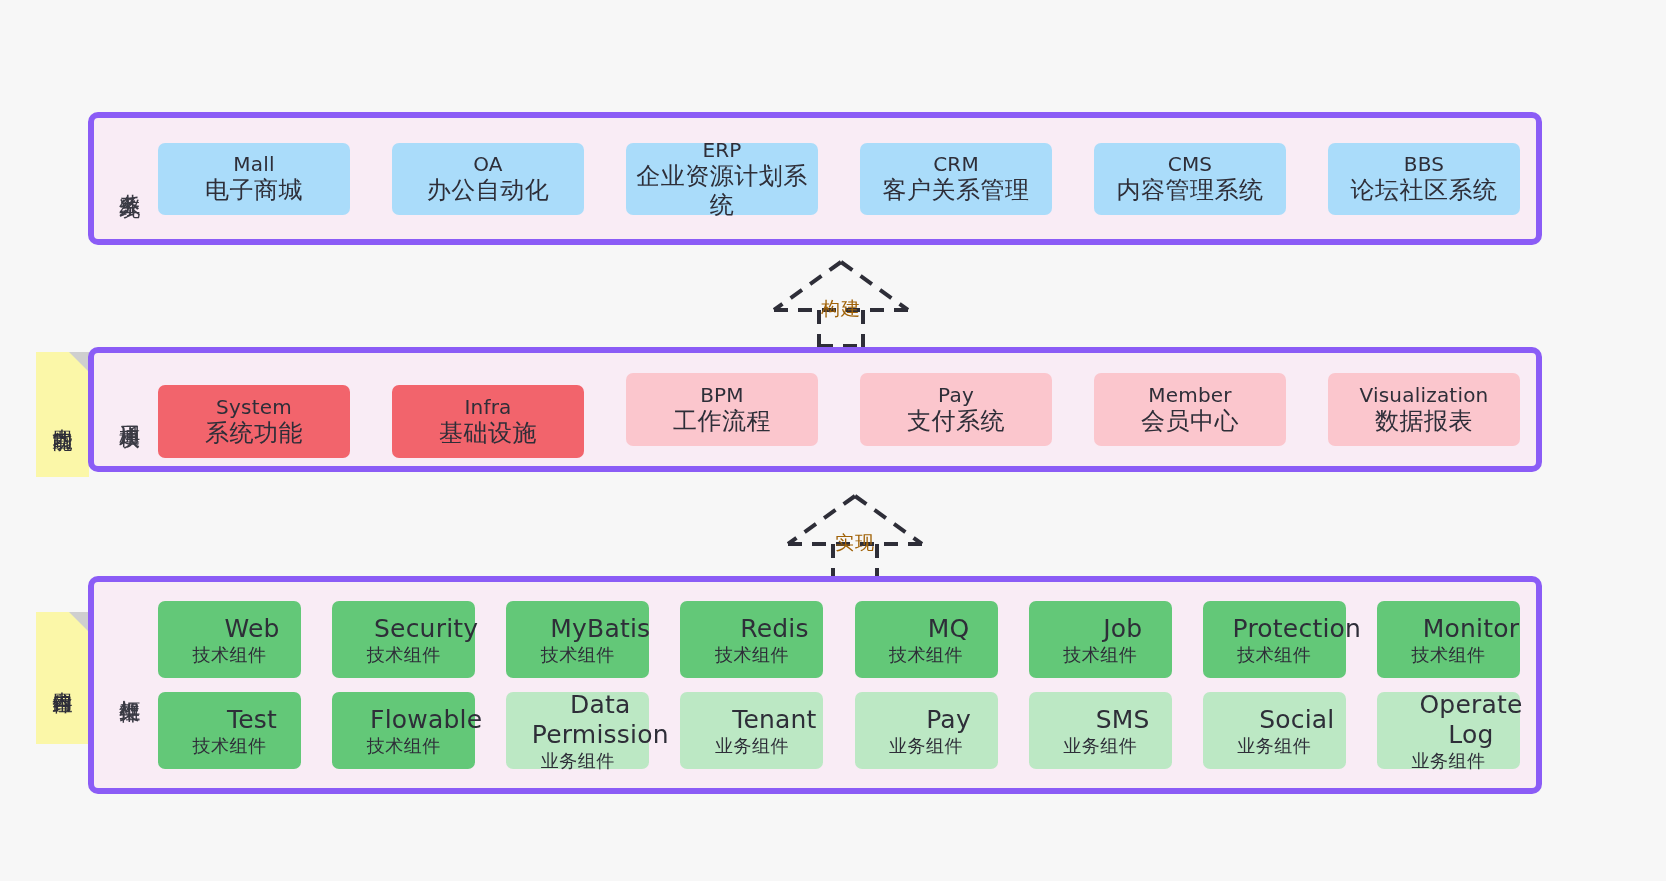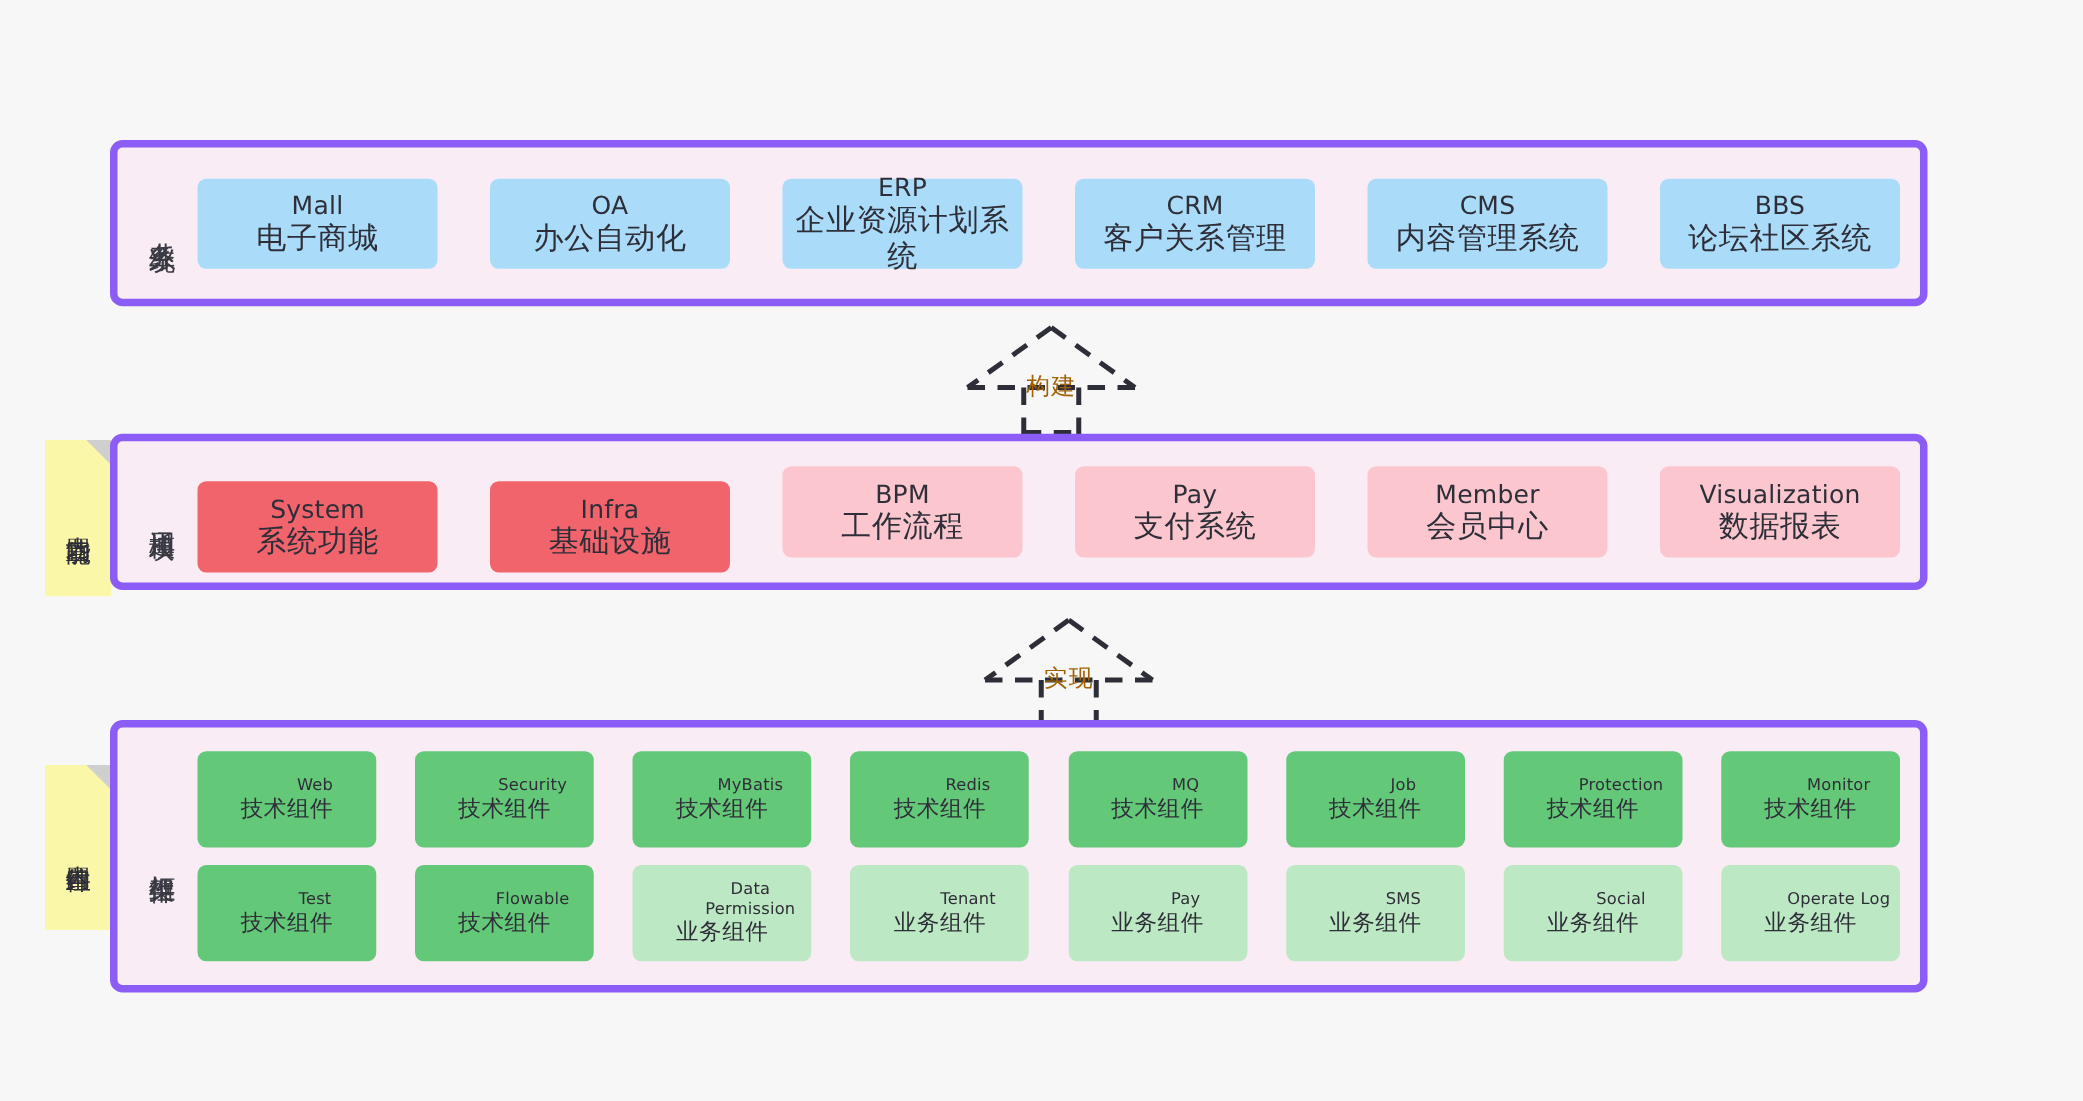--- a/index.html
+++ b/index.html
@@ -124,21 +124,21 @@
   #layer-framework {
     left: 88px;
     top: 576px;
     width: 1454px;
     height: 218px;
   }
   #layer-framework .card {
     width: 143px;
     height: 77px;
   }
-  #layer-framework .card .en { font-size: 13px; margin-left: 45px; }
+  #layer-framework .card .en { font-size: 25px; margin-left: 45px; }
   #layer-framework .card .cn { font-size: 18px; }
 
   
   .note {
     position: absolute;
     width: 53px;
     background: #fbf7a8;
     color: #2e2e38;
     font-size: 20px;
     line-height: 1.15;

